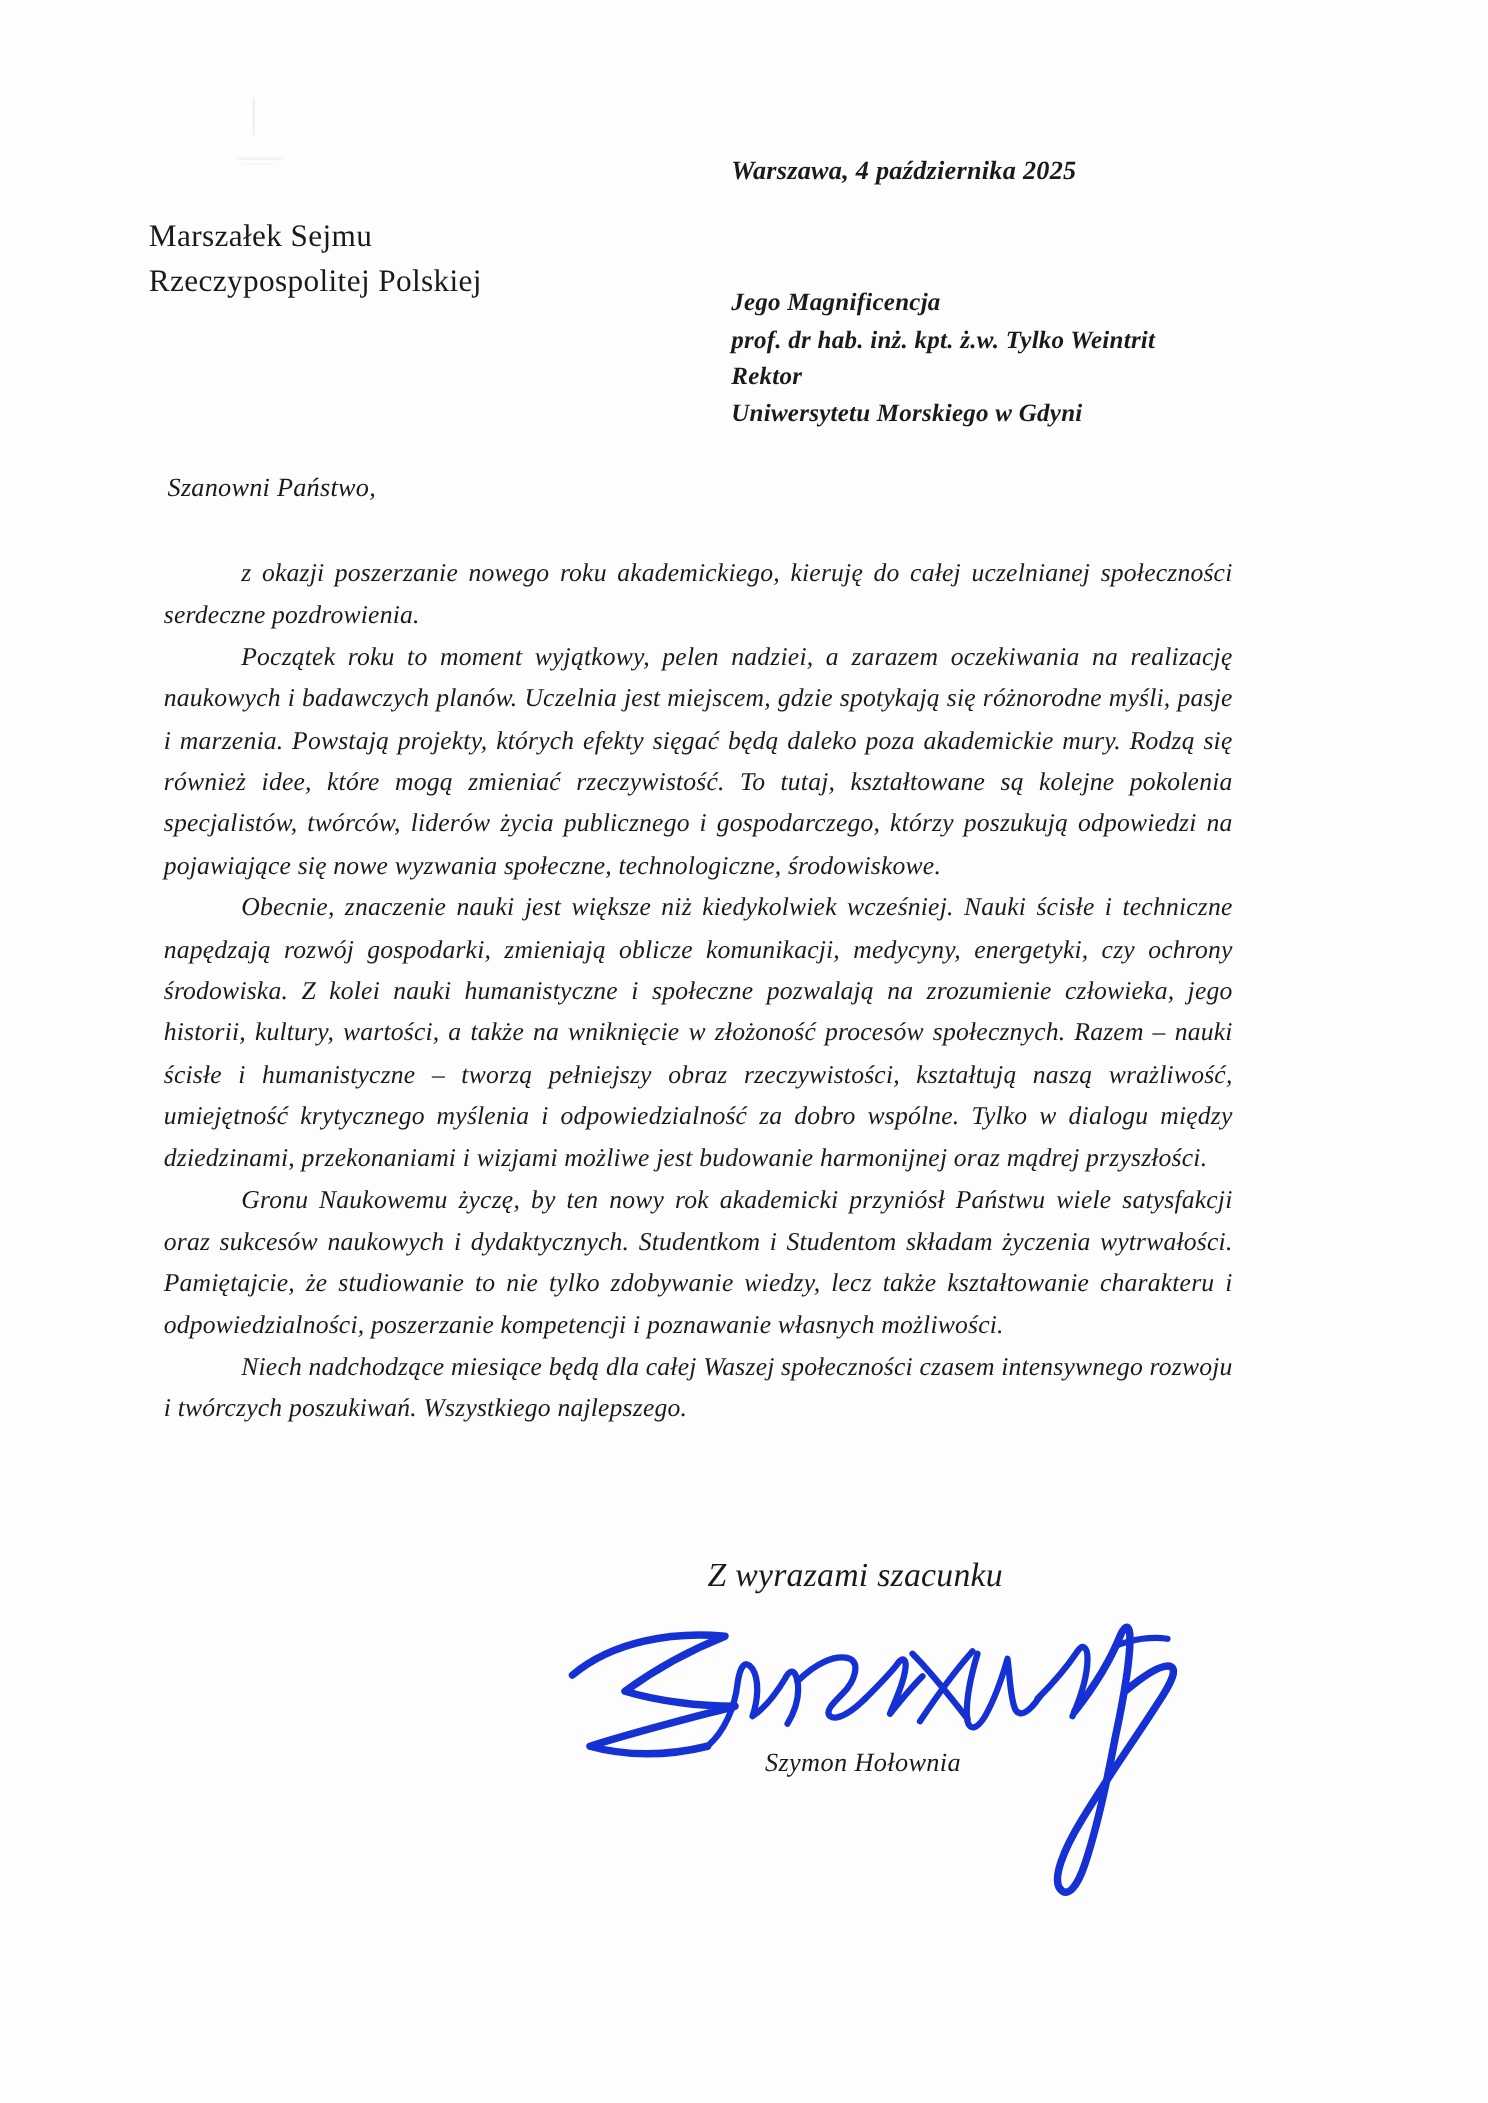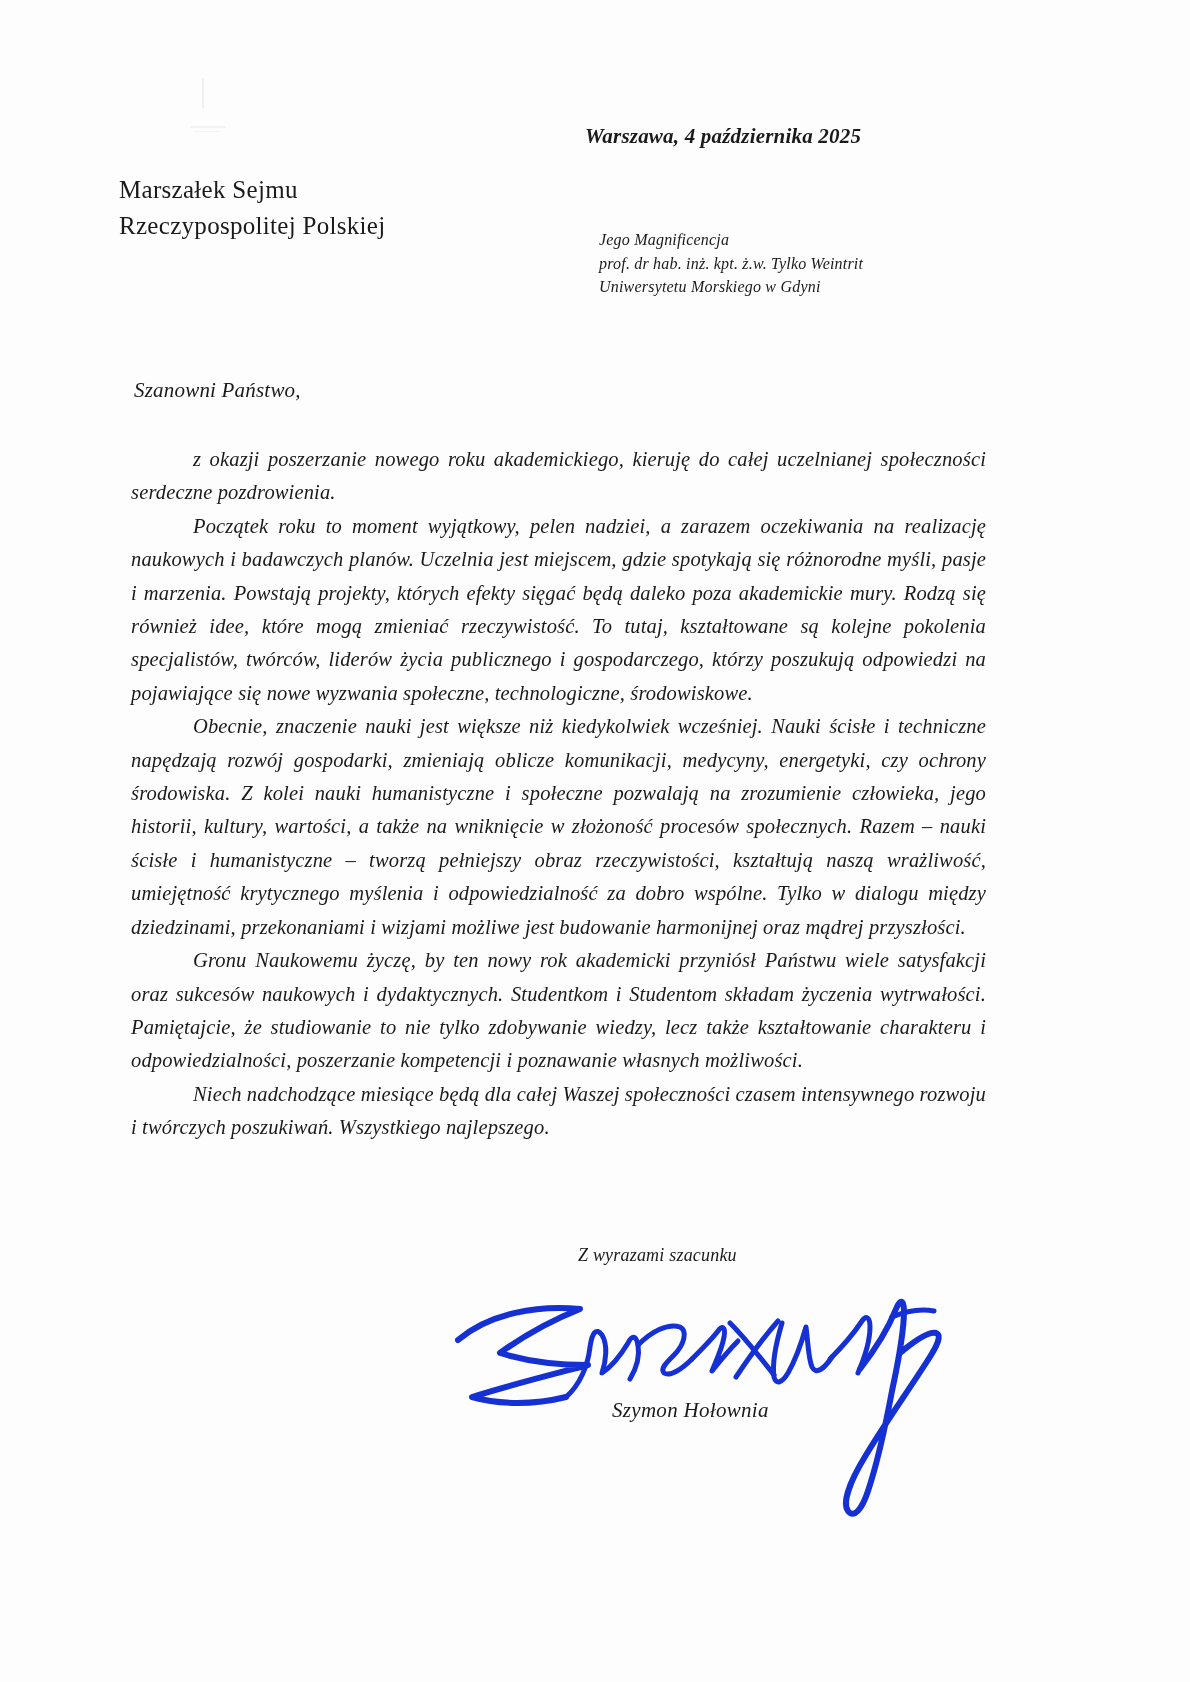--- a/index.html
+++ b/index.html
@@ -73,24 +73,24 @@
     top: 172px;
     font-size: 25px;
     line-height: 1.42;
     letter-spacing: 0.3px;
     margin-left: 20px;
   }
   .sender div { white-space: nowrap; }
 
   .addressee {
     position: absolute;
-    left: 599px;
+    left: 585px;
     top: 228px;
-    font-size: 16px;
-    font-weight: normal;
+    font-size: 20px;
+    font-weight: bold;
     font-style: italic;
     line-height: 1.48;
     letter-spacing: 0.2px;
   }
   .addressee div { white-space: nowrap; }
 
   .salutation {
     position: absolute;
     left: 134px;
     top: 378px;
@@ -110,23 +110,23 @@
     text-align: justify;
     letter-spacing: 0.15px;
   }
   .body-text p {
     margin: 0;
     text-indent: 62px;
   }
 
   .closing {
     position: absolute;
-    left: 578px;
+    left: 566px;
     top: 1245px;
-    font-size: 18px;
+    font-size: 27px;
     font-style: italic;
     letter-spacing: 0.2px;
     white-space: nowrap;
   }
 
   .signature-block {
     position: absolute;
     left: 430px;
     top: 1265px;
     width: 560px;
@@ -162,20 +162,21 @@
   <div class="date-line">Warszawa, 4 października 2025</div>
 
   <div class="sender">
     <div>Marszałek Sejmu</div>
     <div>Rzeczypospolitej Polskiej</div>
   </div>
 
   <div class="addressee">
     <div>Jego Magnificencja</div>
     <div>prof. dr hab. inż. kpt. ż.w. Tylko Weintrit</div>
+    <div>Rektor</div>
     <div>Uniwersytetu Morskiego w Gdyni</div>
   </div>
 
   <div class="salutation">Szanowni Państwo,</div>
 
   <div class="body-text">
     <p>z okazji poszerzanie nowego roku akademickiego, kieruję do całej uczelnianej społeczności serdeczne pozdrowienia.</p>
     <p>Początek roku to moment wyjątkowy, pelen nadziei, a zarazem oczekiwania na realizację naukowych i badawczych planów. Uczelnia jest miejscem, gdzie spotykają się różnorodne myśli, pasje i marzenia. Powstają projekty, których efekty sięgać będą daleko poza akademickie mury. Rodzą się również idee, które mogą zmieniać rzeczywistość. To tutaj, kształtowane są kolejne pokolenia specjalistów, twórców, liderów życia publicznego i gospodarczego, którzy poszukują odpowiedzi na pojawiające się nowe wyzwania społeczne, technologiczne, środowiskowe.</p>
     <p>Obecnie, znaczenie nauki jest większe niż kiedykolwiek wcześniej. Nauki ścisłe i techniczne napędzają rozwój gospodarki, zmieniają oblicze komunikacji, medycyny, energetyki, czy ochrony środowiska. Z kolei nauki humanistyczne i społeczne pozwalają na zrozumienie człowieka, jego historii, kultury, wartości, a także na wniknięcie w złożoność procesów społecznych. Razem – nauki ścisłe i humanistyczne – tworzą pełniejszy obraz rzeczywistości, kształtują naszą wrażliwość, umiejętność krytycznego myślenia i odpowiedzialność za dobro wspólne. Tylko w dialogu między dziedzinami, przekonaniami i wizjami możliwe jest budowanie harmonijnej oraz mądrej przyszłości.</p>
     <p>Gronu Naukowemu życzę, by ten nowy rok akademicki przyniósł Państwu wiele satysfakcji oraz sukcesów naukowych i dydaktycznych. Studentkom i Studentom składam życzenia wytrwałości. Pamiętajcie, że studiowanie to nie tylko zdobywanie wiedzy, lecz także kształtowanie charakteru i odpowiedzialności, poszerzanie kompetencji i poznawanie własnych możliwości.</p>

